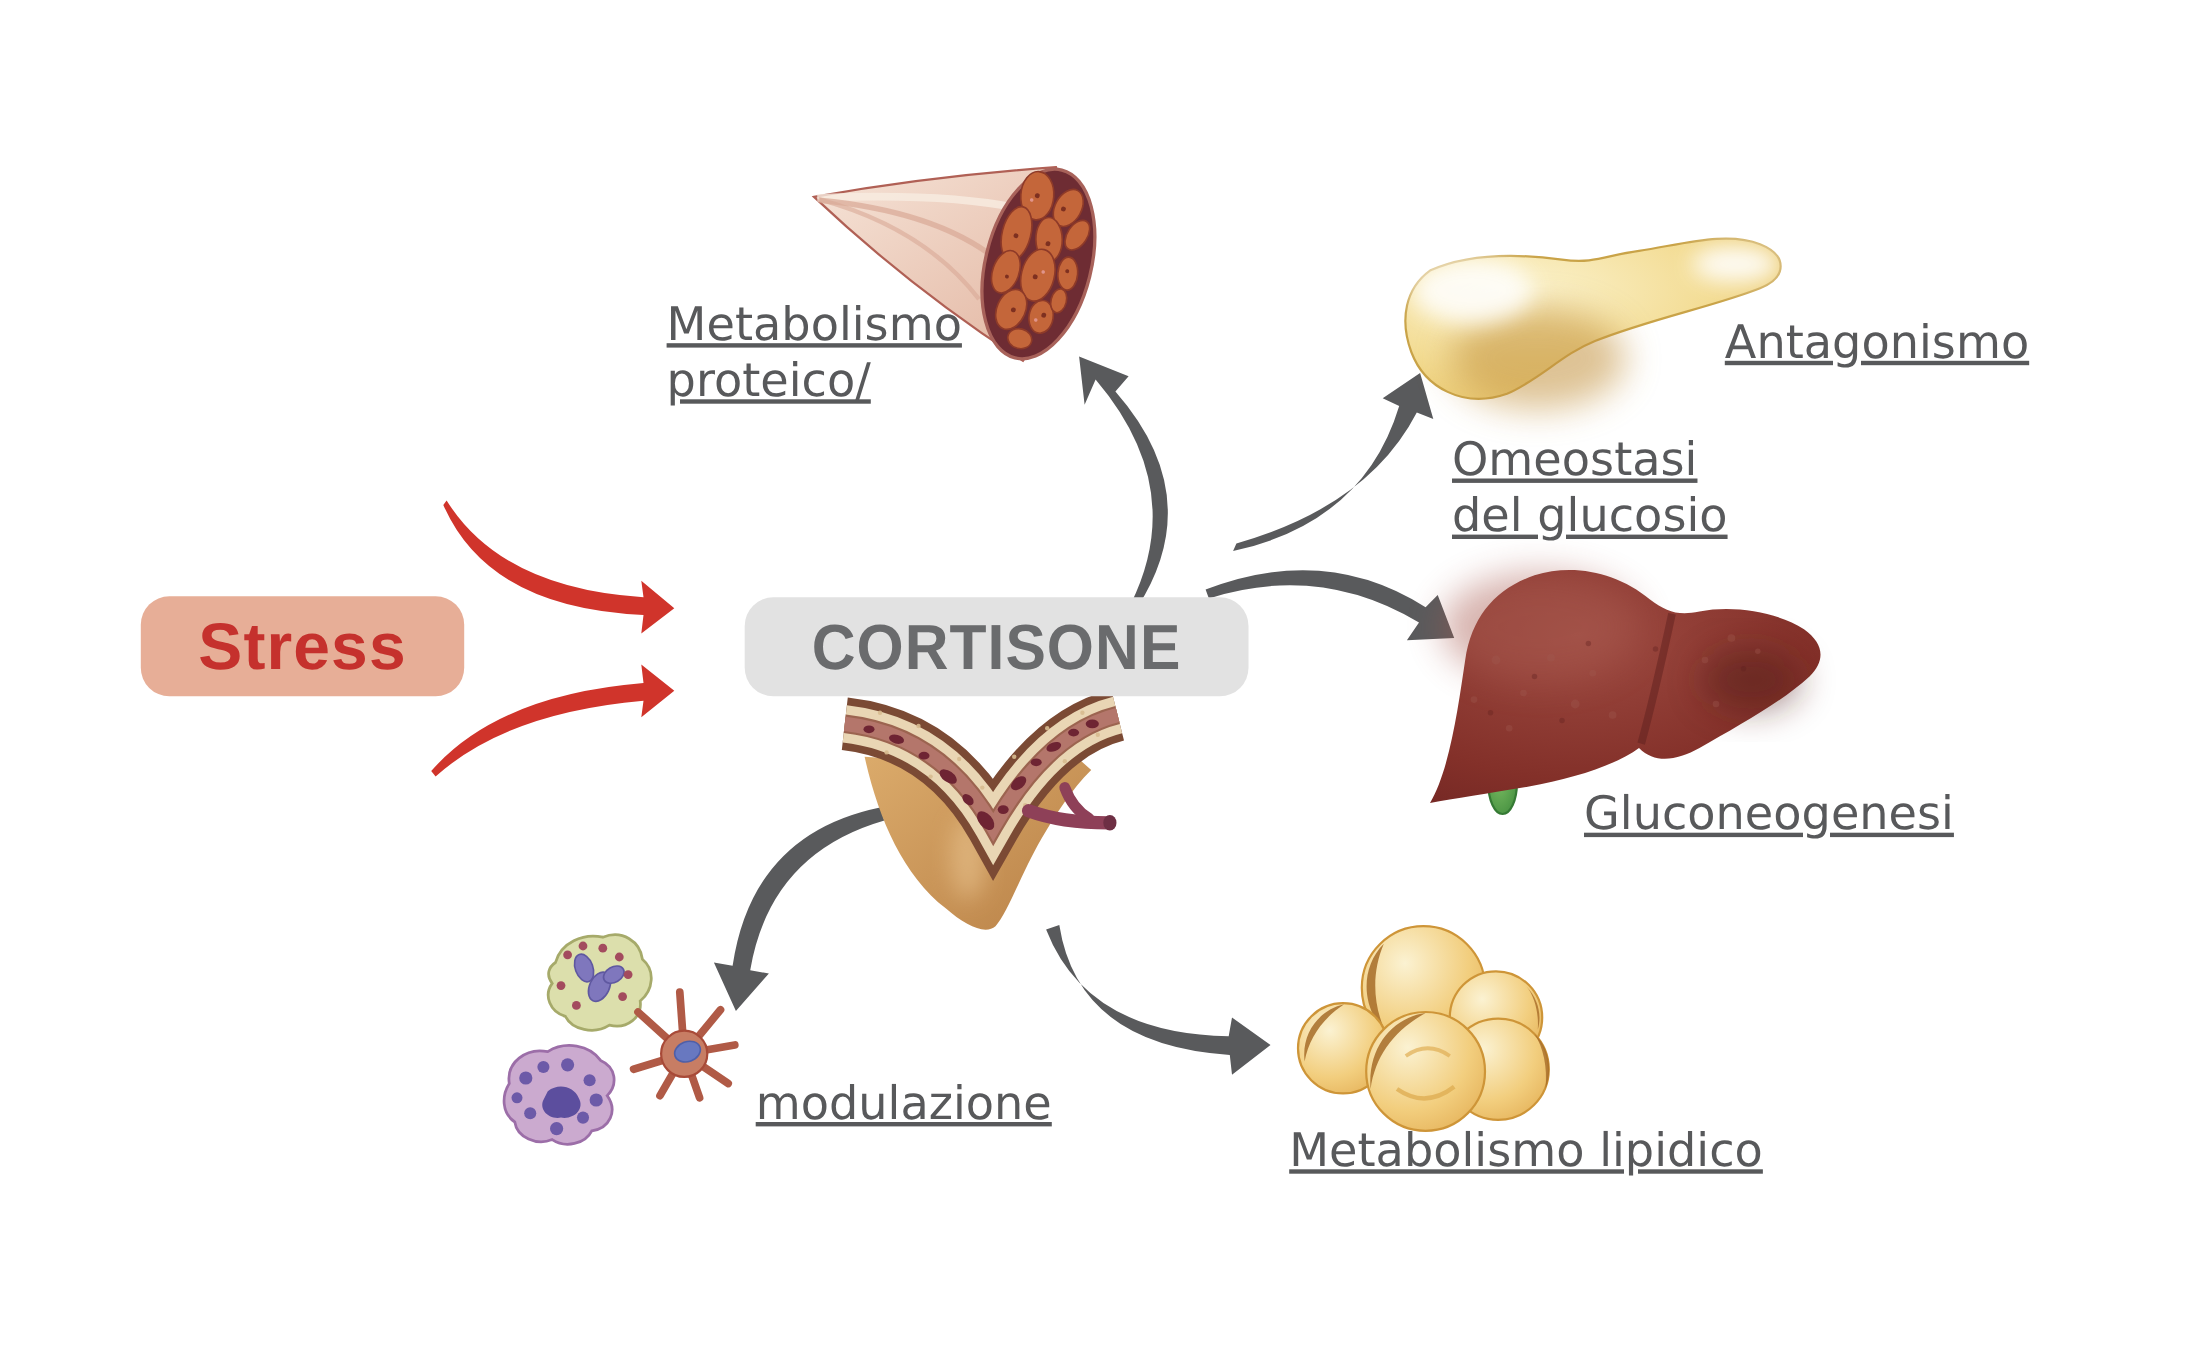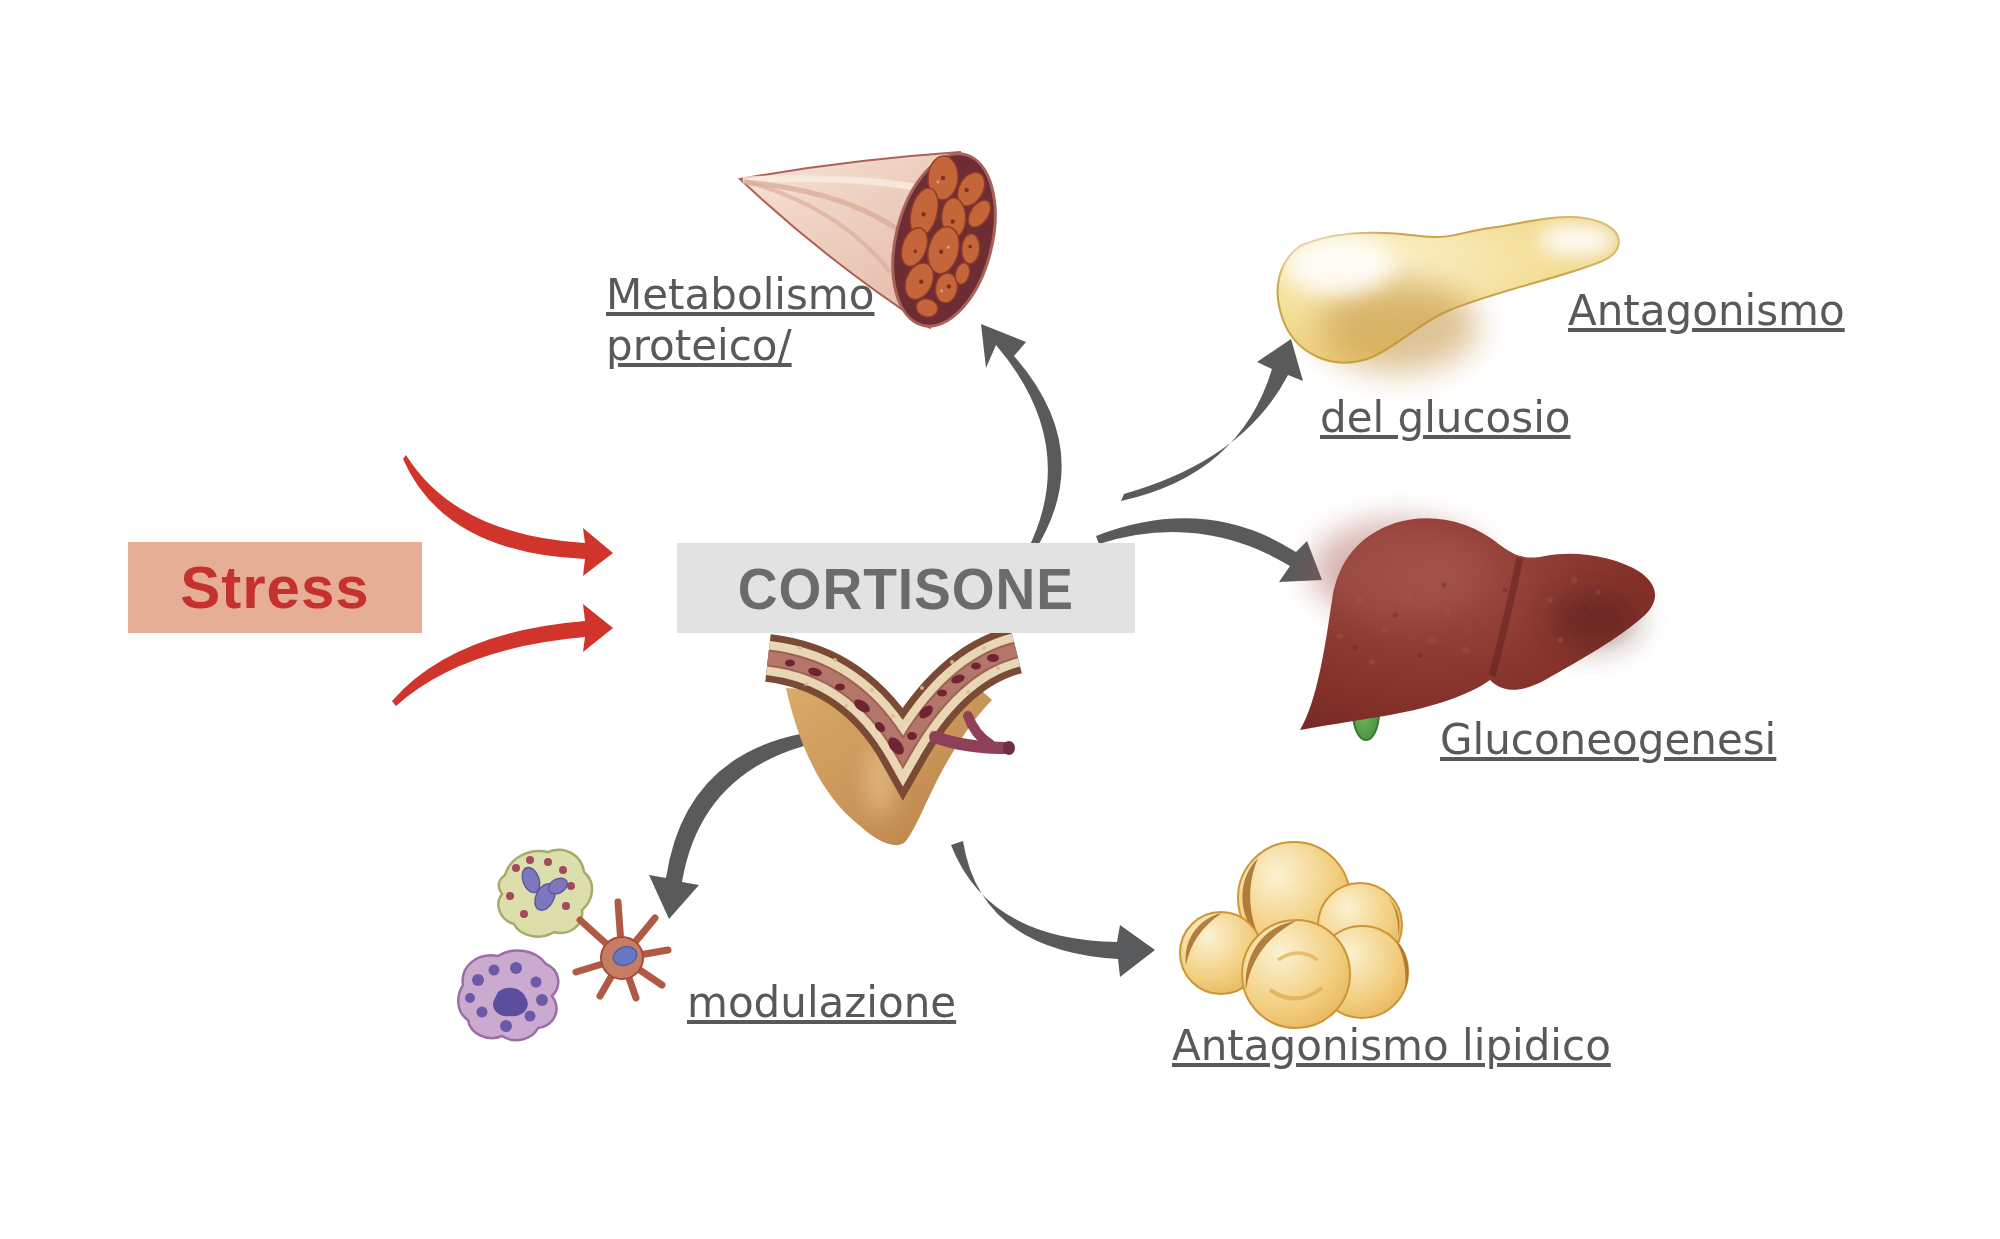--- a/index.html
+++ b/index.html
@@ -4,21 +4,21 @@
 <style>
   :root{
     --stress-bg:#E7AE97; --stress-text:#C5312D; --arrow-red:#D0342B;
     --cortisone-bg:#E2E2E2; --cortisone-text:#6A6B6D;
     --label-text:#58595B; --arrow-gray:#595A5C;
   }
   html,body{margin:0;padding:0;}
   body{width:2000px;height:1239px;background:#ffffff;position:relative;overflow:hidden;
        font-family:"DejaVu Sans",sans-serif;}
   #art{position:absolute;left:0;top:0;width:2000px;height:1239px;}
-  .box{position:absolute;display:flex;align-items:center;justify-content:center;}
+  .box{position:absolute;display:flex;align-items:center;justify-content:center;border-radius:26px;}
   .stress-box{left:128px;top:542px;width:294px;height:91px;background:var(--stress-bg);}
   .stress-box span{font-family:"Liberation Sans",sans-serif;font-weight:bold;font-size:60px;
        color:var(--stress-text);letter-spacing:1px;}
   .cortisone-box{left:677px;top:543px;width:458px;height:90px;background:var(--cortisone-bg);}
   .cortisone-box span{font-family:"Liberation Sans",sans-serif;font-weight:bold;font-size:58px;
        color:var(--cortisone-text);letter-spacing:1px;transform:scaleX(.95);white-space:nowrap;}
   .label{position:absolute;color:var(--label-text);font-size:42px;line-height:51px;white-space:nowrap;text-decoration:underline;}
 </style>
 </head>
 <body>
@@ -309,26 +309,27 @@
 <div class="label" style="left:606px;top:269px">
   <div>Metabolismo</div>
   <div>proteico/</div>
 </div>
 
 <div class="label" style="left:1568px;top:285px">
   <div>Antagonismo</div>
 </div>
 
 <div class="label" style="left:1320px;top:392px">
+  <div>Omeostasi</div>
   <div>del glucosio</div>
 </div>
 
 <div class="label" style="left:1440px;top:714px">
   <div>Gluconeogenesi</div>
 </div>
 
 <div class="label" style="left:687px;top:977px">
   <div>modulazione</div>
 </div>
 
 <div class="label" style="left:1172px;top:1020px">
-  <div>Antagonismo lipidico</div>
+  <div>Metabolismo lipidico</div>
 </div>
 
 </body></html>

